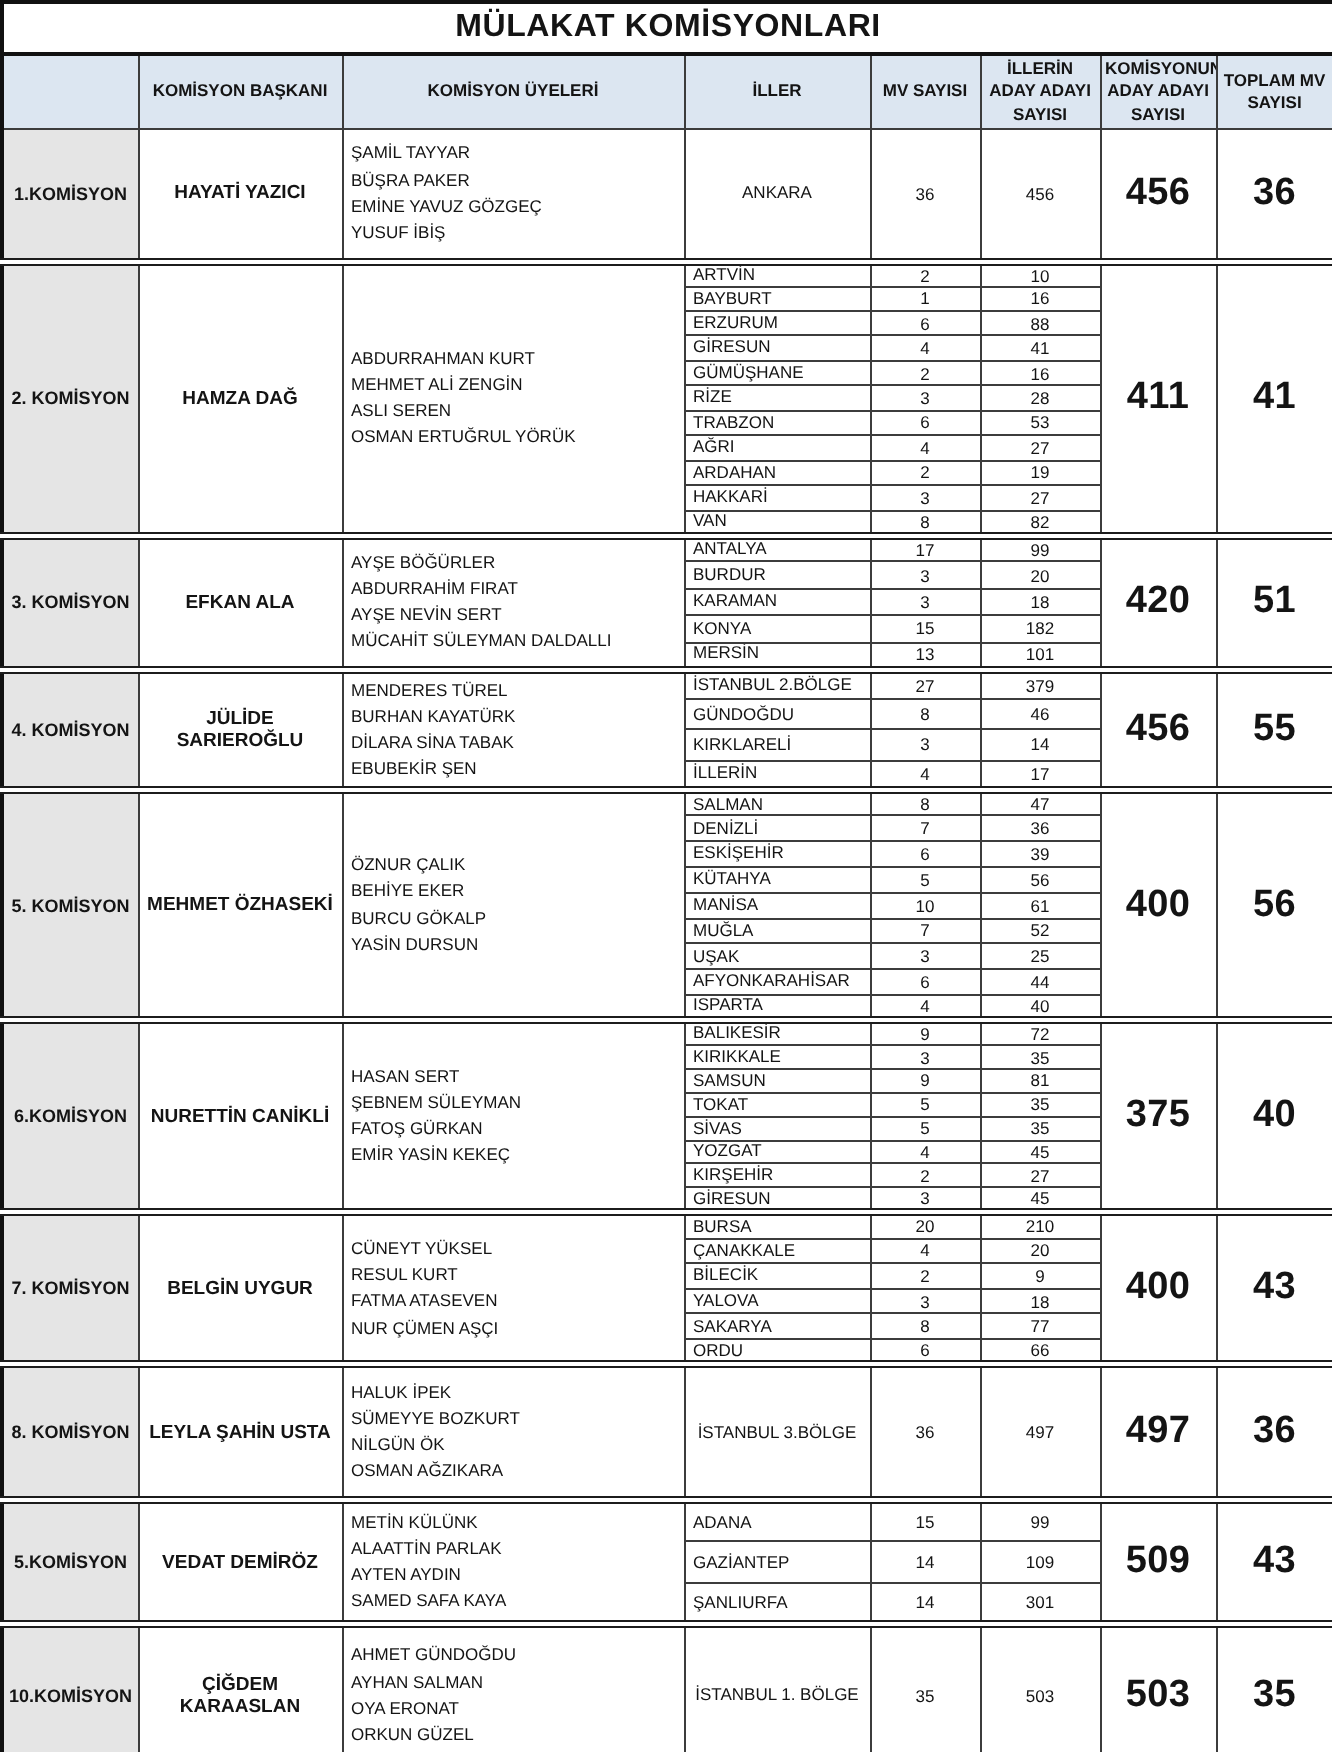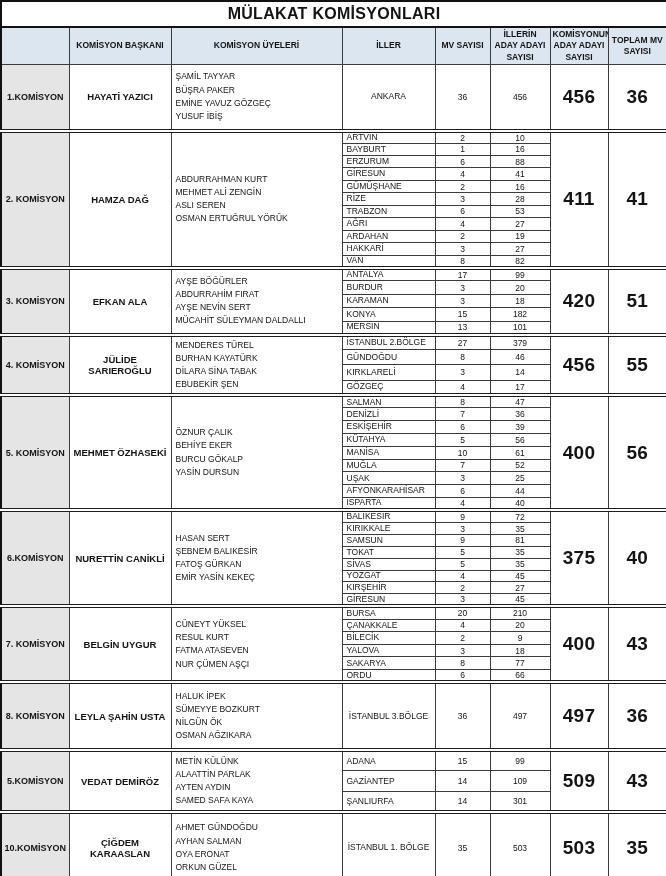--- a/index.html
+++ b/index.html
@@ -244,21 +244,21 @@
           <td class="province">GÜNDOĞDU</td>
           <td class="num">8</td>
           <td class="num">46</td>
         </tr>
         <tr style="height: 14.5px;">
           <td class="province">KIRKLARELİ</td>
           <td class="num">3</td>
           <td class="num">14</td>
         </tr>
         <tr style="height: 14.5px;">
-          <td class="province">GÖZGEÇ</td>
+          <td class="province">İLLERİN</td>
           <td class="num">4</td>
           <td class="num">17</td>
         </tr>
         <tr class="block-start" style="height: 12.7778px;">
           <td class="commission" rowspan="9">5. KOMİSYON</td>
           <td class="president" rowspan="9">MEHMET ÖZHASEKİ</td>
           <td class="members" rowspan="9">ÖZNUR ÇALIK
 BEHİYE EKER
 BURCU GÖKALP
 YASİN DURSUN</td>
@@ -305,21 +305,21 @@
         </tr>
         <tr style="height: 12.7778px;">
           <td class="province">ISPARTA</td>
           <td class="num">4</td>
           <td class="num">40</td>
         </tr>
         <tr class="block-start" style="height: 11.875px;">
           <td class="commission" rowspan="8">6.KOMİSYON</td>
           <td class="president" rowspan="8">NURETTİN CANİKLİ</td>
           <td class="members" rowspan="8">HASAN SERT
-ŞEBNEM BALIKESİR
+ŞEBNEM SÜLEYMAN
 FATOŞ GÜRKAN
 EMİR YASİN KEKEÇ</td>
           <td class="province">BALIKESİR</td>
           <td class="num">9</td>
           <td class="num">72</td>
           <td class="big" rowspan="8">375</td>
           <td class="big" rowspan="8">40</td>
         </tr>
         <tr style="height: 11.875px;">
           <td class="province">KIRIKKALE</td>

